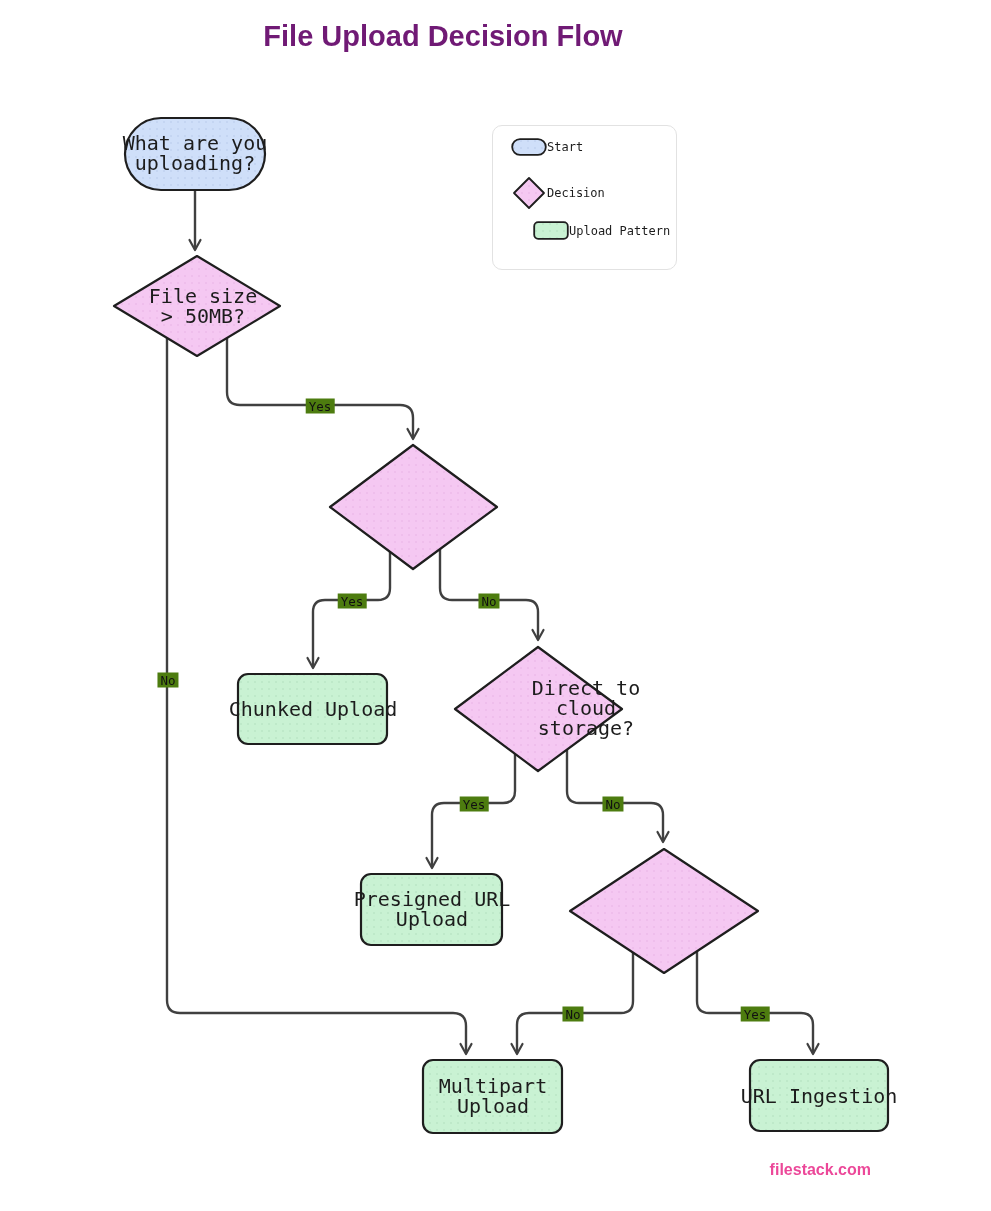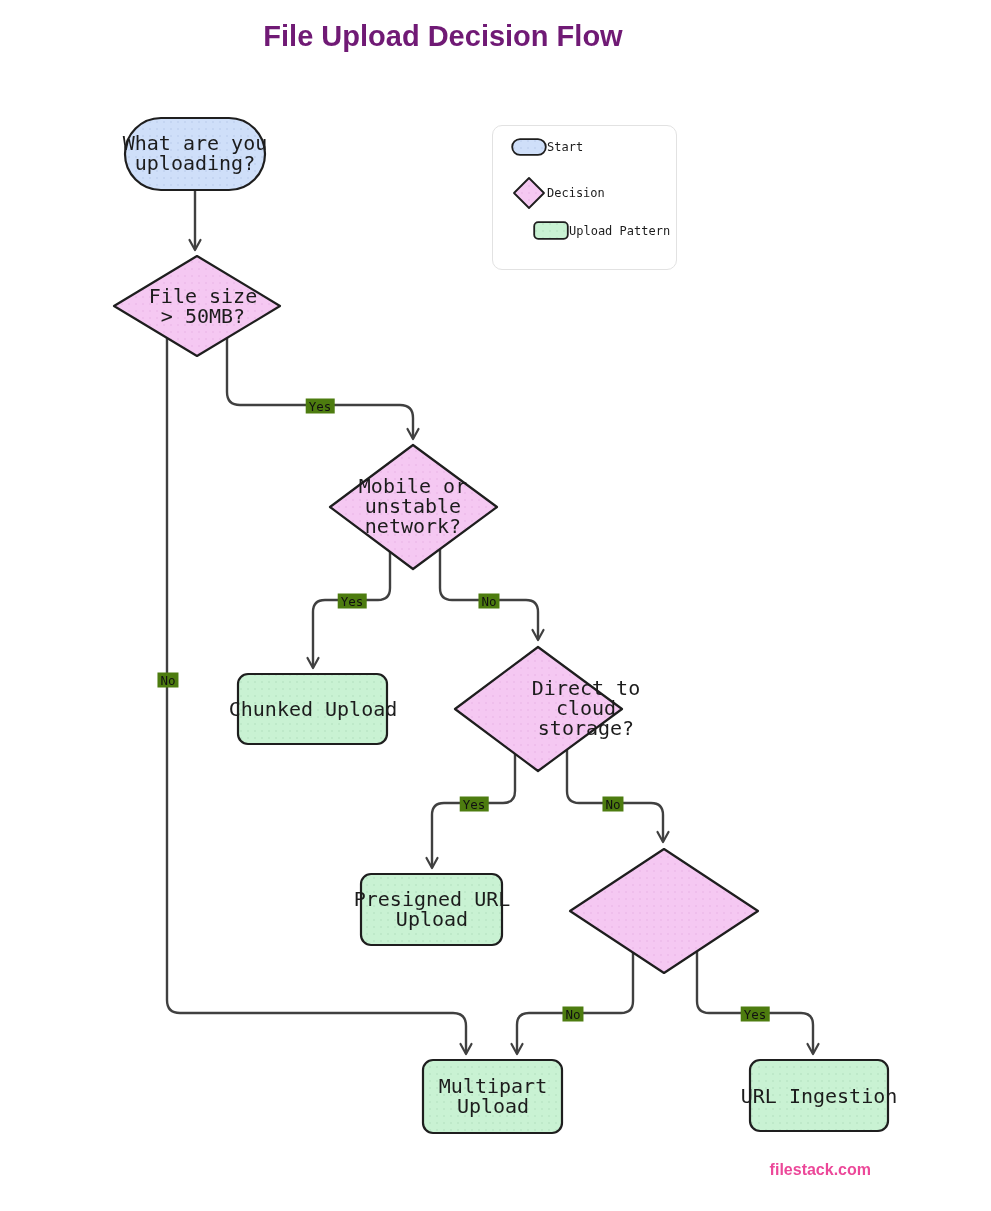--- a/index.html
+++ b/index.html
@@ -113,23 +113,20 @@
       <rect x="361" y="874" width="141" height="71" rx="10" fill="url(#dotsGreen)"></rect>
       <rect x="423" y="1060" width="139" height="73" rx="10" fill="url(#dotsGreen)"></rect>
       <rect x="750" y="1060" width="138" height="71" rx="10" fill="url(#dotsGreen)"></rect>
     </g>
   </svg>
 
   <div class="node-label" style="left:195px;top:153px;">What are you
 uploading?</div>
   <div class="node-label" style="left:203px;top:306px;">File size
 &gt; 50MB?</div>
-  <div class="node-label" style="left:413px;top:506px;">Mobile or
-unstable
-network?</div>
   <div class="node-label" style="left:538px;top:708px;margin-left:48px;">Direct to
 cloud
 storage?</div>
   <div class="node-label" style="left:313px;top:709px;">Chunked Upload</div>
   <div class="node-label" style="left:432px;top:909px;">Presigned URL
 Upload</div>
   <div class="node-label" style="left:493px;top:1096px;">Multipart
 Upload</div>
   <div class="node-label" style="left:819px;top:1096px;">URL Ingestion</div>
 

